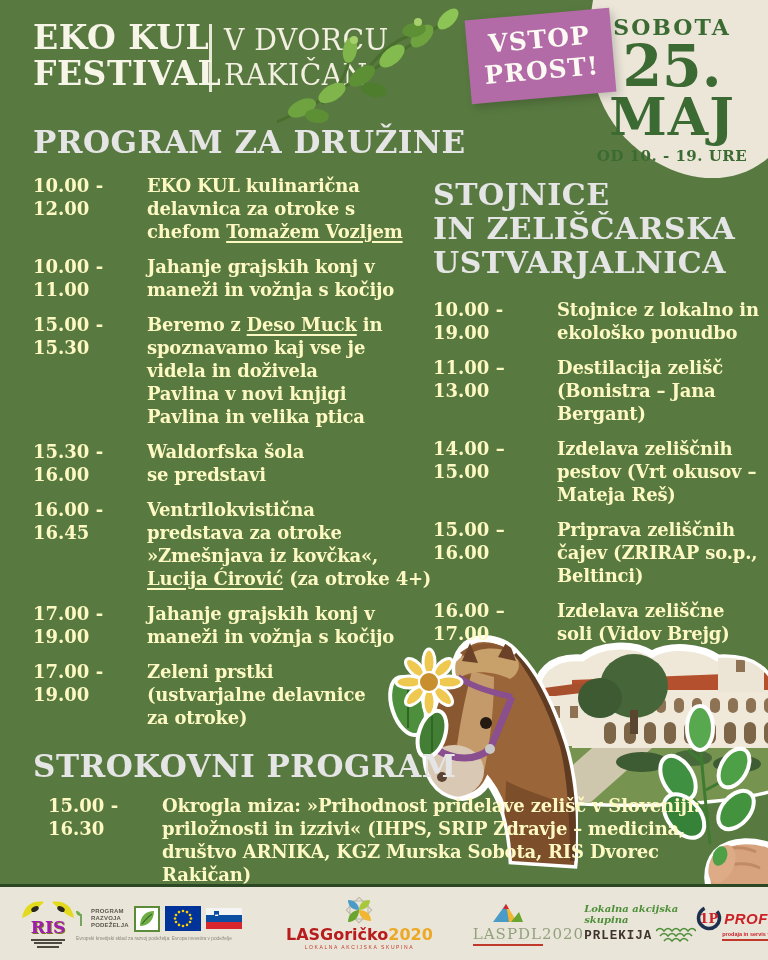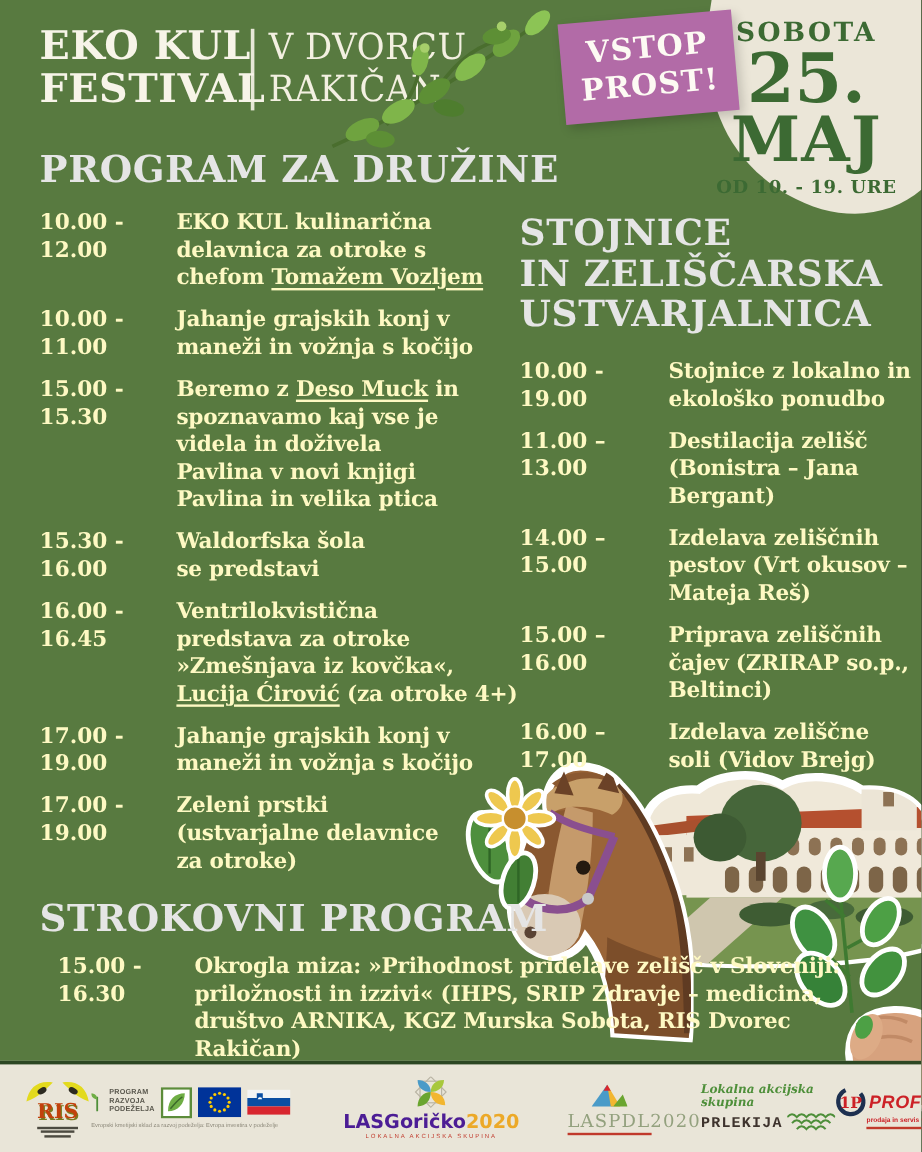--- a/index.html
+++ b/index.html
@@ -54,32 +54,32 @@
   .st-pony{left:406px;top:631px;}
   .st-flower{left:386px;top:644px;z-index:2;}
   .st-hand{left:648px;top:694px;}
 
   
   .footer{position:absolute;left:0;bottom:0;width:768px;height:76px;background:#e9e5d8;
     border-top:3px solid #2c4723;z-index:5;display:flex;align-items:center;
     justify-content:space-between;padding:0 20px;box-sizing:border-box;
     font-family:"Liberation Sans","DejaVu Sans",sans-serif;}
   .logo{display:flex;flex-direction:column;align-items:center;}
-  .ris-text{color:#c2410c;font-weight:bold;font-size:17px;line-height:15px;
+  .ris-text{color:#a21caf;font-weight:bold;font-size:17px;line-height:15px;
     font-family:"DejaVu Serif",serif;text-shadow:1px 1px 0 #7a7a20;}
   .bars{margin-top:2px;}
   .bar{height:2px;background:#4c4a40;margin:1.5px auto;}
   .bar.red{background:#c0392b;}
   .prp{display:flex;flex-direction:column;}
   .prp-row{display:flex;align-items:center;gap:5px;}
   .prp-text{font-size:6px;font-weight:bold;color:#5a584e;line-height:7px;letter-spacing:.2px;}
   .eu-caption{margin-top:4px;font-size:6px;color:#8d897b;transform:scale(.8);transform-origin:left top;width:210px;}
   .goricko{align-items:center;}
   .g-line{font-family:"DejaVu Sans","Liberation Sans",sans-serif;font-weight:bold;font-size:16px;line-height:16px;}
-  .g-name{color:#4c1d95;}
+  .g-name{color:#b91c1c;}
   .g-year{color:#eca928;}
   .g-sub{font-size:5px;color:#c0392b;letter-spacing:1.6px;margin-top:1px;}
   .laspdl{align-items:center;}
   .pdl-name{font-family:"DejaVu Serif",serif;font-size:15px;color:#93a17e;letter-spacing:1px;margin-top:1px;padding-left:40px;}
   .prlekija{align-items:center;}
   .prl-script{font-style:italic;font-family:"DejaVu Serif",serif;color:#4e8f3a;font-size:10px;font-weight:bold;}
   .prl-row{display:flex;align-items:center;gap:4px;margin-top:2px;font-family:Liberation Mono, monospace;}
   .prl-name{font-weight:bold;font-size:12.5px;color:#3e332d;letter-spacing:1px;}
   .profekt{align-items:flex-start;}
   .pf-row{display:flex;align-items:center;gap:2px;}

